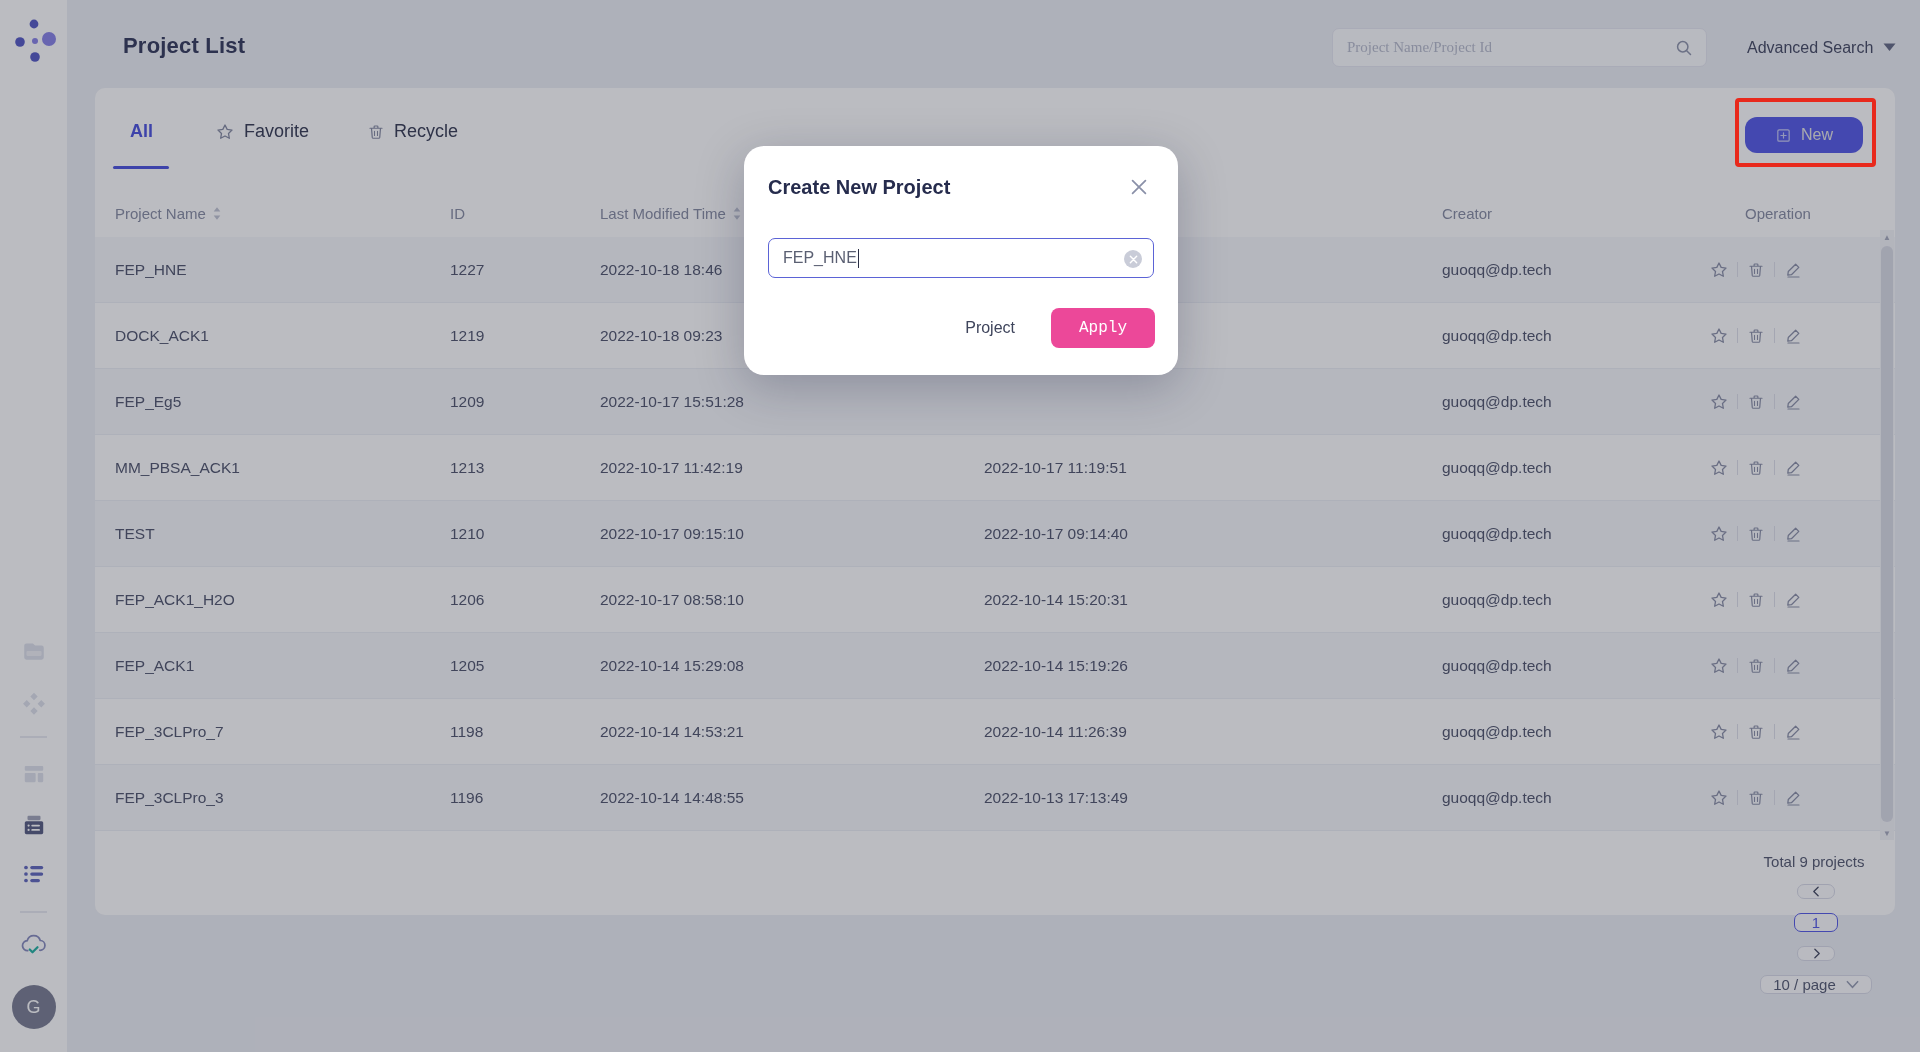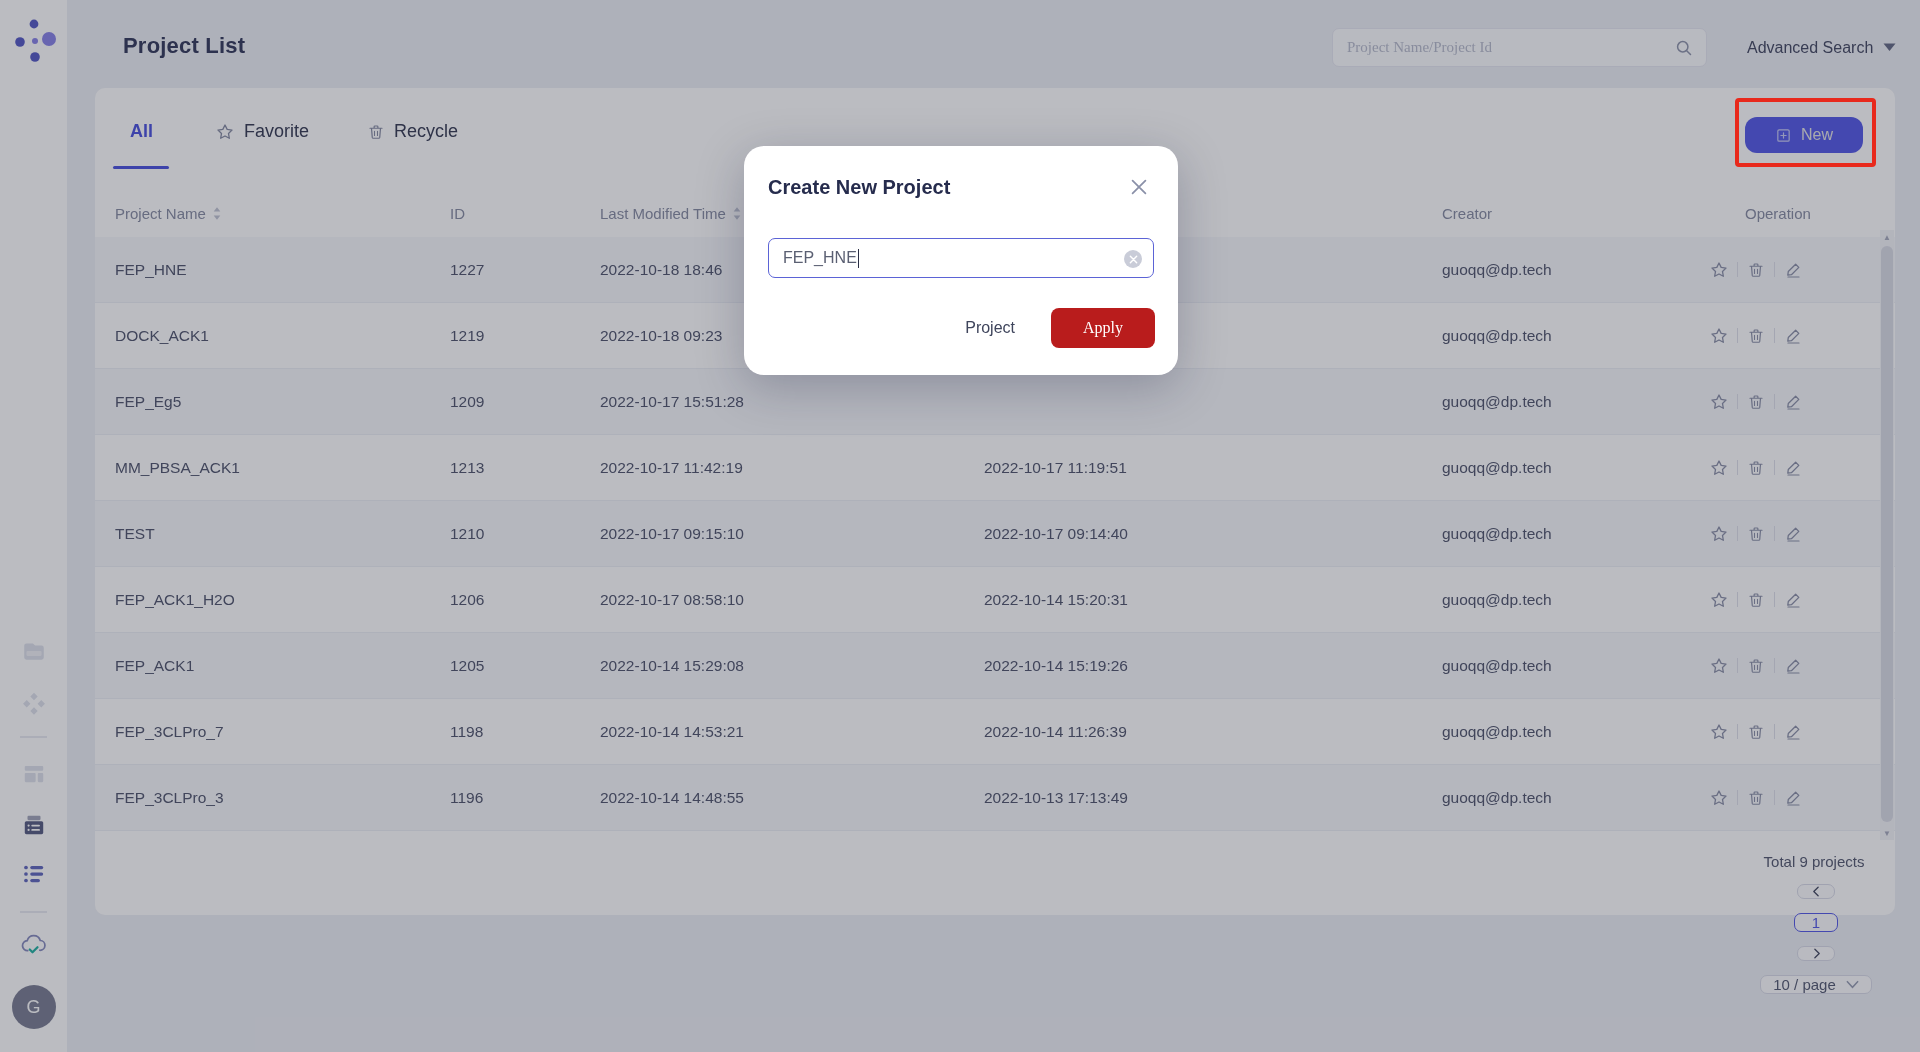--- a/index.html
+++ b/index.html
@@ -80,22 +80,22 @@
   .modal-title { position:absolute; left:24px; top:30px; font-size:20px; font-weight:bold; color:#262c4d; }
   .modal-close { position:absolute; right:28px; top:30px; width:22px; height:22px; color:#8a90a8; cursor:pointer; display:flex; }
   .modal-input { position:absolute; left:24px; top:92px; width:386px; height:40px; border:1px solid #5b63d6;
                  border-radius:7px; display:flex; align-items:center; padding:0 14px; }
   .modal-input .val { font-size:16px; color:#5a5f72; }
   .caret { display:inline-block; width:1.5px; height:19px; background:#2b2f45; margin-left:1px; vertical-align:middle; }
   .clear-ic { position:absolute; right:11px; top:11px; width:18px; height:18px; border-radius:50%; background:#c9ccd8;
               display:flex; align-items:center; justify-content:center; color:#fff; cursor:pointer; }
   .btn-cancel { position:absolute; right:163px; top:162px; height:40px; display:flex; align-items:center;
                 font-size:16px; color:#3f455c; background:none; border:none; font-family:inherit; cursor:pointer; }
-  .btn-apply { position:absolute; right:23px; top:162px; width:104px; height:40px; background:#b91c1c; color:#fff;
-               border:none; border-radius:8px; font-size:16px; font-family:Liberation Serif, serif; cursor:pointer; }
+  .btn-apply { position:absolute; right:23px; top:162px; width:104px; height:40px; background:#ec4899; color:#fff;
+               border:none; border-radius:8px; font-size:16px; font-family:Liberation Mono, monospace; cursor:pointer; }
   .red-box { position:absolute; left:1735px; top:98px; width:141px; height:69px; border:4px solid #e8291c;
              border-radius:4px; z-index:70; pointer-events:none; }
   svg { display:block; }
 </style>
 </head>
 <body>
 
 <aside class="sidebar">
   <div class="side-item logo-wrap">
     <svg width="56" height="64" viewBox="0 0 56 64">

